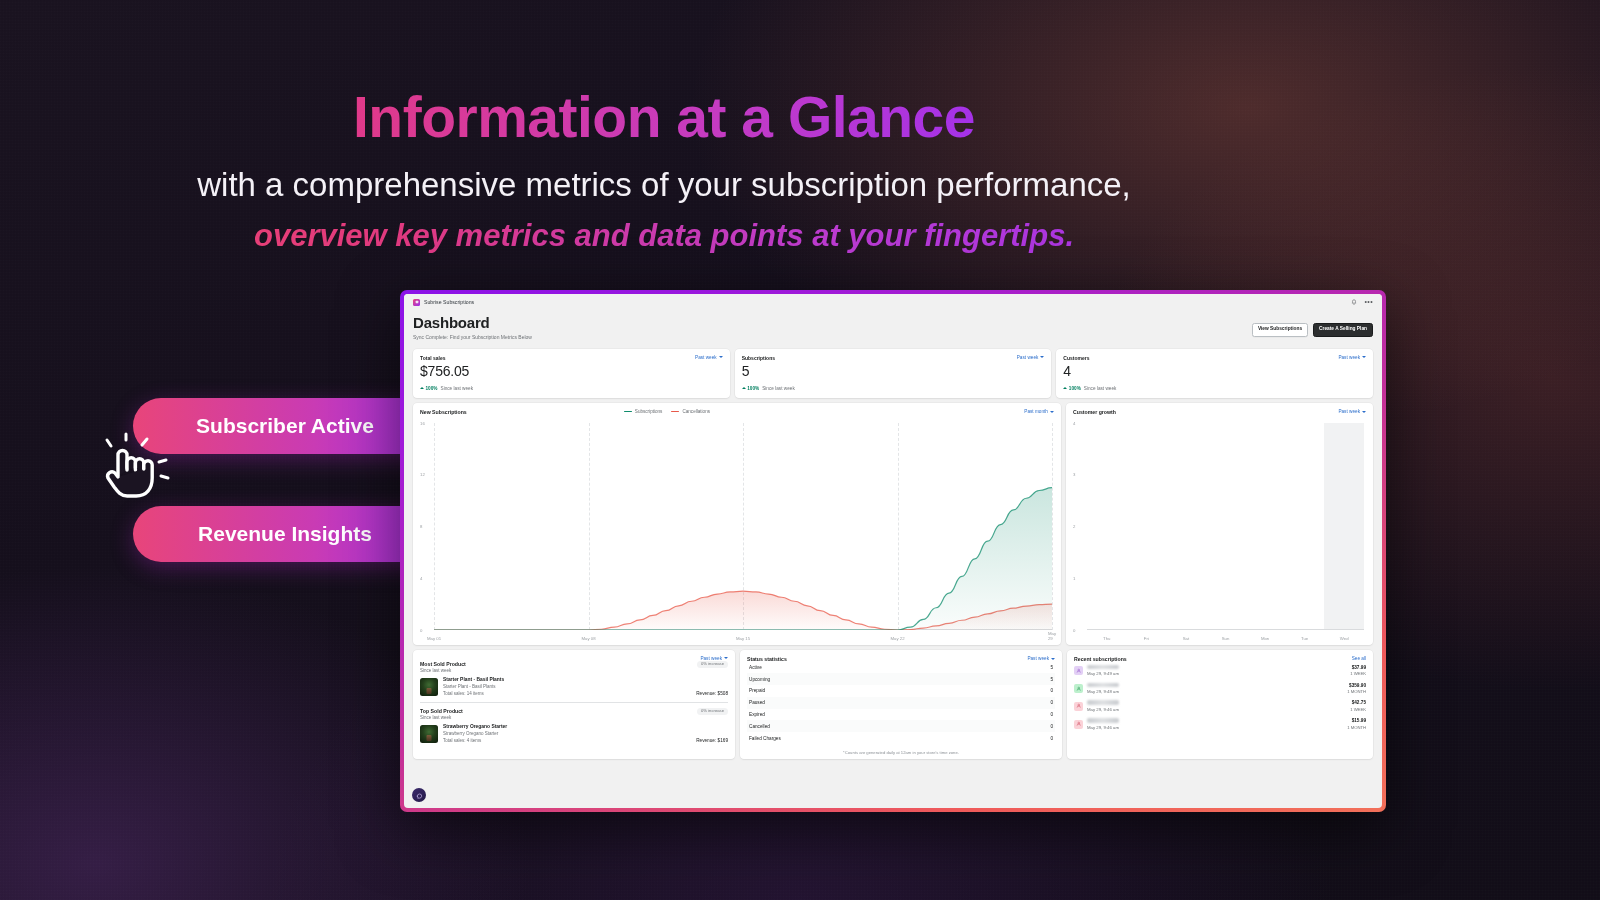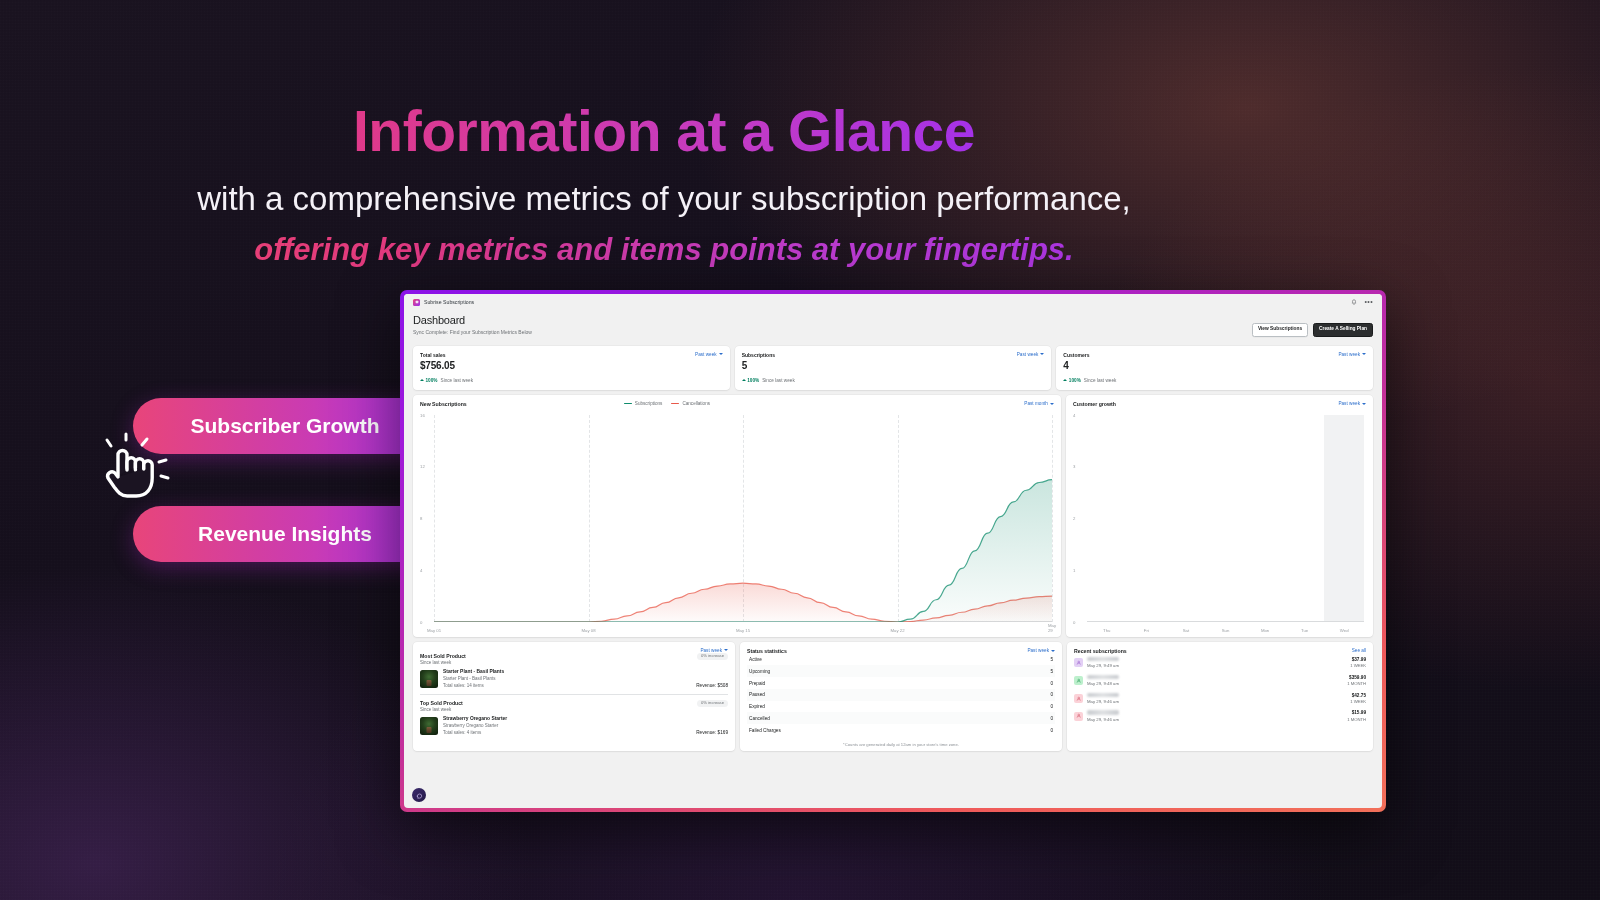--- a/index.html
+++ b/index.html
@@ -23,21 +23,21 @@
   .bg-noise {
     position: absolute; inset: 0;
     background-image:
       repeating-linear-gradient(0deg, rgba(255,255,255,0.012) 0 1px, rgba(0,0,0,0) 1px 3px),
       repeating-linear-gradient(90deg, rgba(255,255,255,0.010) 0 1px, rgba(0,0,0,0) 1px 3px);
     opacity: .7;
   }
 
   
   .hero {
-    position: absolute; top: 102px; left: 0; width: 1328px;
+    position: absolute; top: 88px; left: 0; width: 1328px;
     text-align: center;
   }
   .hero h1 {
     font-size: 57px; font-weight: bold; letter-spacing: -0.5px;
     background: linear-gradient(100deg, #f2496a 0%, #e5397f 22%, #c43bc4 55%, #9d2ff2 78%, #8b1ff5 100%);
     -webkit-background-clip: text; background-clip: text;
     -webkit-text-fill-color: transparent; color: transparent;
     line-height: 1.05;
   }
   .hero h2 {
@@ -94,40 +94,40 @@
   }
   .brand-logo svg { width:4px; height:4px; }
   .brand-name { font-size: 5.2px; color: #31373d; }
   .topbar-right { margin-left: auto; display: flex; align-items: center; gap: 7px; color: #5c5f62; }
   .icon-bell svg { width: 6px; height: 6px; }
   .dots { font-size: 7px; letter-spacing: 0.4px; line-height: 6px; }
 
   .page { padding: 0 9px 0 9px; }
 
   .page-head { display: flex; align-items: flex-start; padding-top: 4px; }
-  .page-title { font-size: 11px; font-weight: normal; color: #202223; letter-spacing: -0.2px; }
+  .page-title { font-size: 15px; font-weight: bold; color: #202223; letter-spacing: -0.2px; }
   .page-sub { font-size: 5px; color: #6d7175; margin-top: 2.5px; }
   .head-actions { margin-left: auto; display: flex; gap: 5px; padding-top: 9px; }
   .btn {
     font-size: 4.8px; font-weight: bold; border-radius: 2.5px;
     padding: 3.4px 5px; line-height: 1; white-space: nowrap;
   }
   .btn-secondary { background: #fff; color: #202223; border: 0.5px solid #babfc3; box-shadow: 0 0.5px 0 rgba(0,0,0,.06); }
   .btn-primary { background: #2c2e2f; color: #fff; border: 0.5px solid #1a1c1d; }
 
   
   .metrics { display: flex; gap: 5px; margin-top: 9px; }
   .card {
     background: #fff; border-radius: 4px;
     box-shadow: 0 0 0 0.5px rgba(0,0,0,0.06), 0 1px 2px rgba(0,0,0,0.06);
   }
   .metric { flex: 1; padding: 6px 7px 7px 7px; }
   .metric-top { display: flex; align-items: flex-start; }
   .metric-label { font-size: 5px; font-weight: bold; color: #202223; }
-  .metric-value { font-size: 10px; font-weight: bold; color: #202223; margin-top: 2px; letter-spacing: -0.2px; }
+  .metric-value { font-size: 14px; font-weight: normal; color: #202223; margin-top: 2px; letter-spacing: -0.2px; }
   .range {
     margin-left: auto; font-size: 4.7px; color: #2c6ecb; display: flex; align-items: center; gap: 2px;
     white-space: nowrap;
   }
   .chev { width: 0; height: 0; border-left: 2px solid transparent; border-right: 2px solid transparent; border-top: 2.4px solid #2c6ecb; }
   .metric-delta { display: flex; align-items: center; gap: 3px; margin-top: 7px; font-size: 4.7px; }
   .delta-up { color: #007f5f; font-weight: bold; display: flex; align-items: center; gap: 1.5px; }
   .caret-up { width: 0; height: 0; border-left: 2px solid transparent; border-right: 2px solid transparent; border-bottom: 2.6px solid #007f5f; }
   .delta-note { color: #6d7175; }
 
@@ -201,26 +201,26 @@
 </style>
 </head>
 <body>
 
 <div class="bg"></div>
 <div class="bg-noise"></div>
 
 <div class="hero">
   <h1>Information at a Glance</h1>
   <h2>with a comprehensive metrics of your subscription performance,</h2>
-  <h3>offering key metrics and items points at your fingertips.</h3>
+  <h3>overview key metrics and data points at your fingertips.</h3>
 </div>
 
 <div class="pills">
   <div class="pill">
-    <span>Subscriber Growth</span>
+    <span>Subscriber Active</span>
   </div>
   <div class="pill">
     <span>Revenue Insights</span>
   </div>
 </div>
 
 <svg class="cursor" viewBox="0 0 86 70">
   <g fill="none" stroke="#ffffff" stroke-width="3.4" stroke-linecap="round" stroke-linejoin="round">
     <path d="M23 44 L23 23 a4.5 4.5 0 0 1 9 0 L32 38" fill="#1b1422"></path>
     <path d="M32 36 L32 30 a4.2 4.2 0 0 1 8.4 0 L40.4 38" fill="#1b1422"></path>

